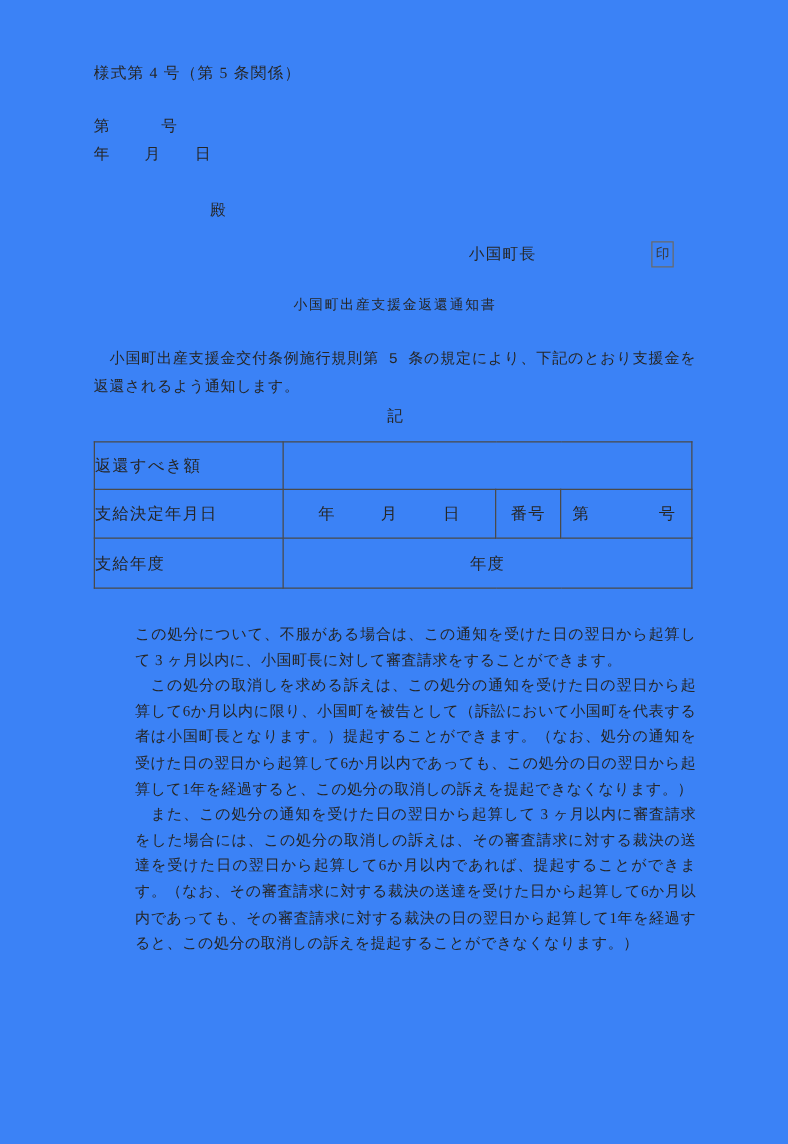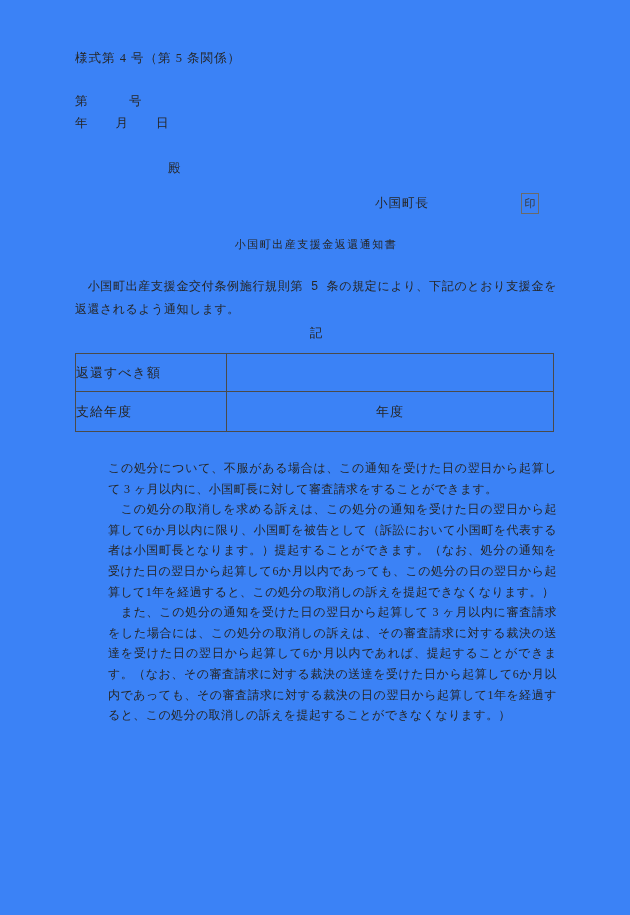--- a/index.html
+++ b/index.html
@@ -156,20 +156,37 @@
       <col class="col-label">
       <col class="col-value">
       <col class="col-numlab">
       <col class="col-numval">
     </colgroup>
     <tbody>
       <tr class="row-normal">
         <td class="label-cell">返還すべき額</td>
         <td colspan="3"></td>
       </tr>
+      <tr class="row-decide">
+        <td class="label-cell">支給決定年月日</td>
+        <td>
+          <div class="date-cell-inner">
+            <span>年</span>
+            <span>月</span>
+            <span>日</span>
+          </div>
+        </td>
+        <td class="center-cell">番号</td>
+        <td>
+          <div class="number-cell-inner">
+            <span>第</span>
+            <span>号</span>
+          </div>
+        </td>
+      </tr>
       <tr class="row-year">
         <td class="label-cell">支給年度</td>
         <td colspan="3" class="center-cell">年度</td>
       </tr>
     </tbody>
   </table>
 
   <div class="notes-block">
     <p class="note-para">この処分について、不服がある場合は、この通知を受けた日の翌日から起算して 3 ヶ月以内に、小国町長に対して審査請求をすることができます。</p>
     <p class="note-para">　この処分の取消しを求める訴えは、この処分の通知を受けた日の翌日から起算して6か月以内に限り、小国町を被告として（訴訟において小国町を代表する者は小国町長となります。）提起することができます。（なお、処分の通知を受けた日の翌日から起算して6か月以内であっても、この処分の日の翌日から起算して1年を経過すると、この処分の取消しの訴えを提起できなくなります。）</p>

